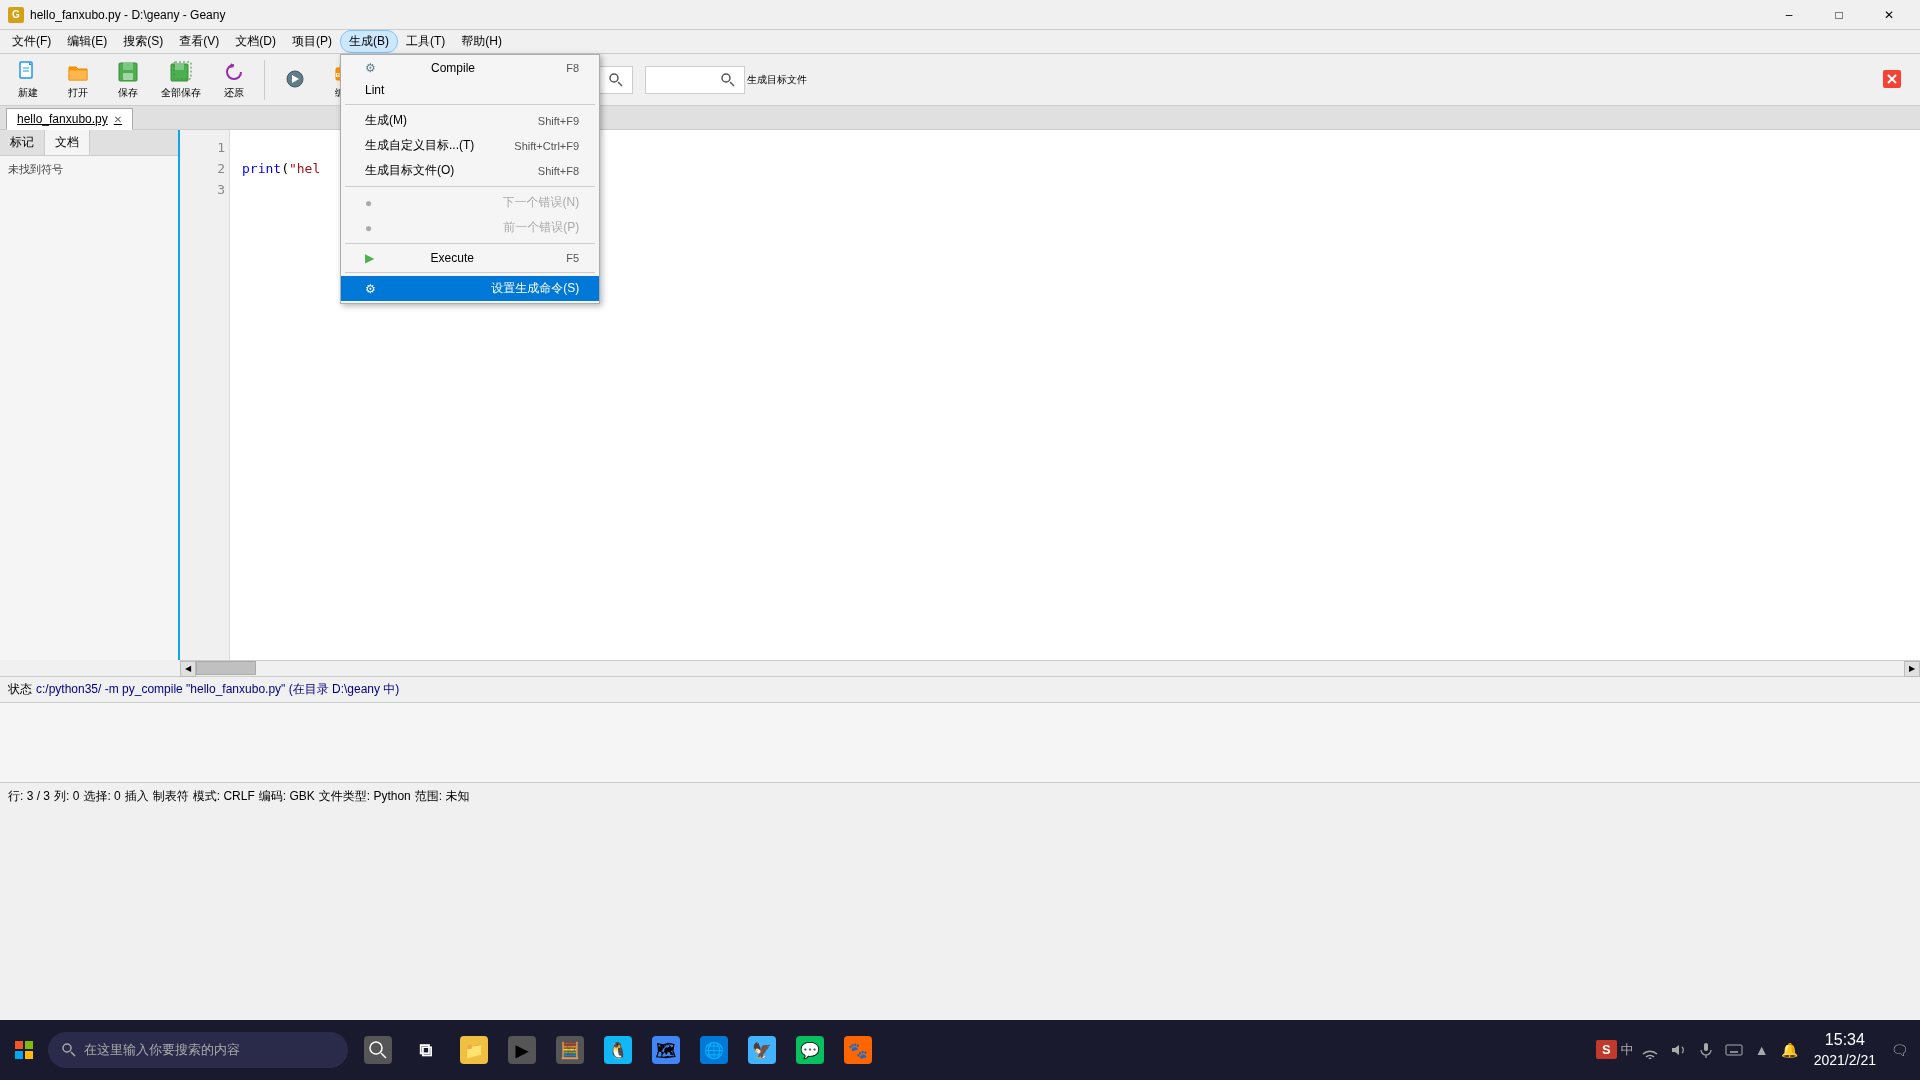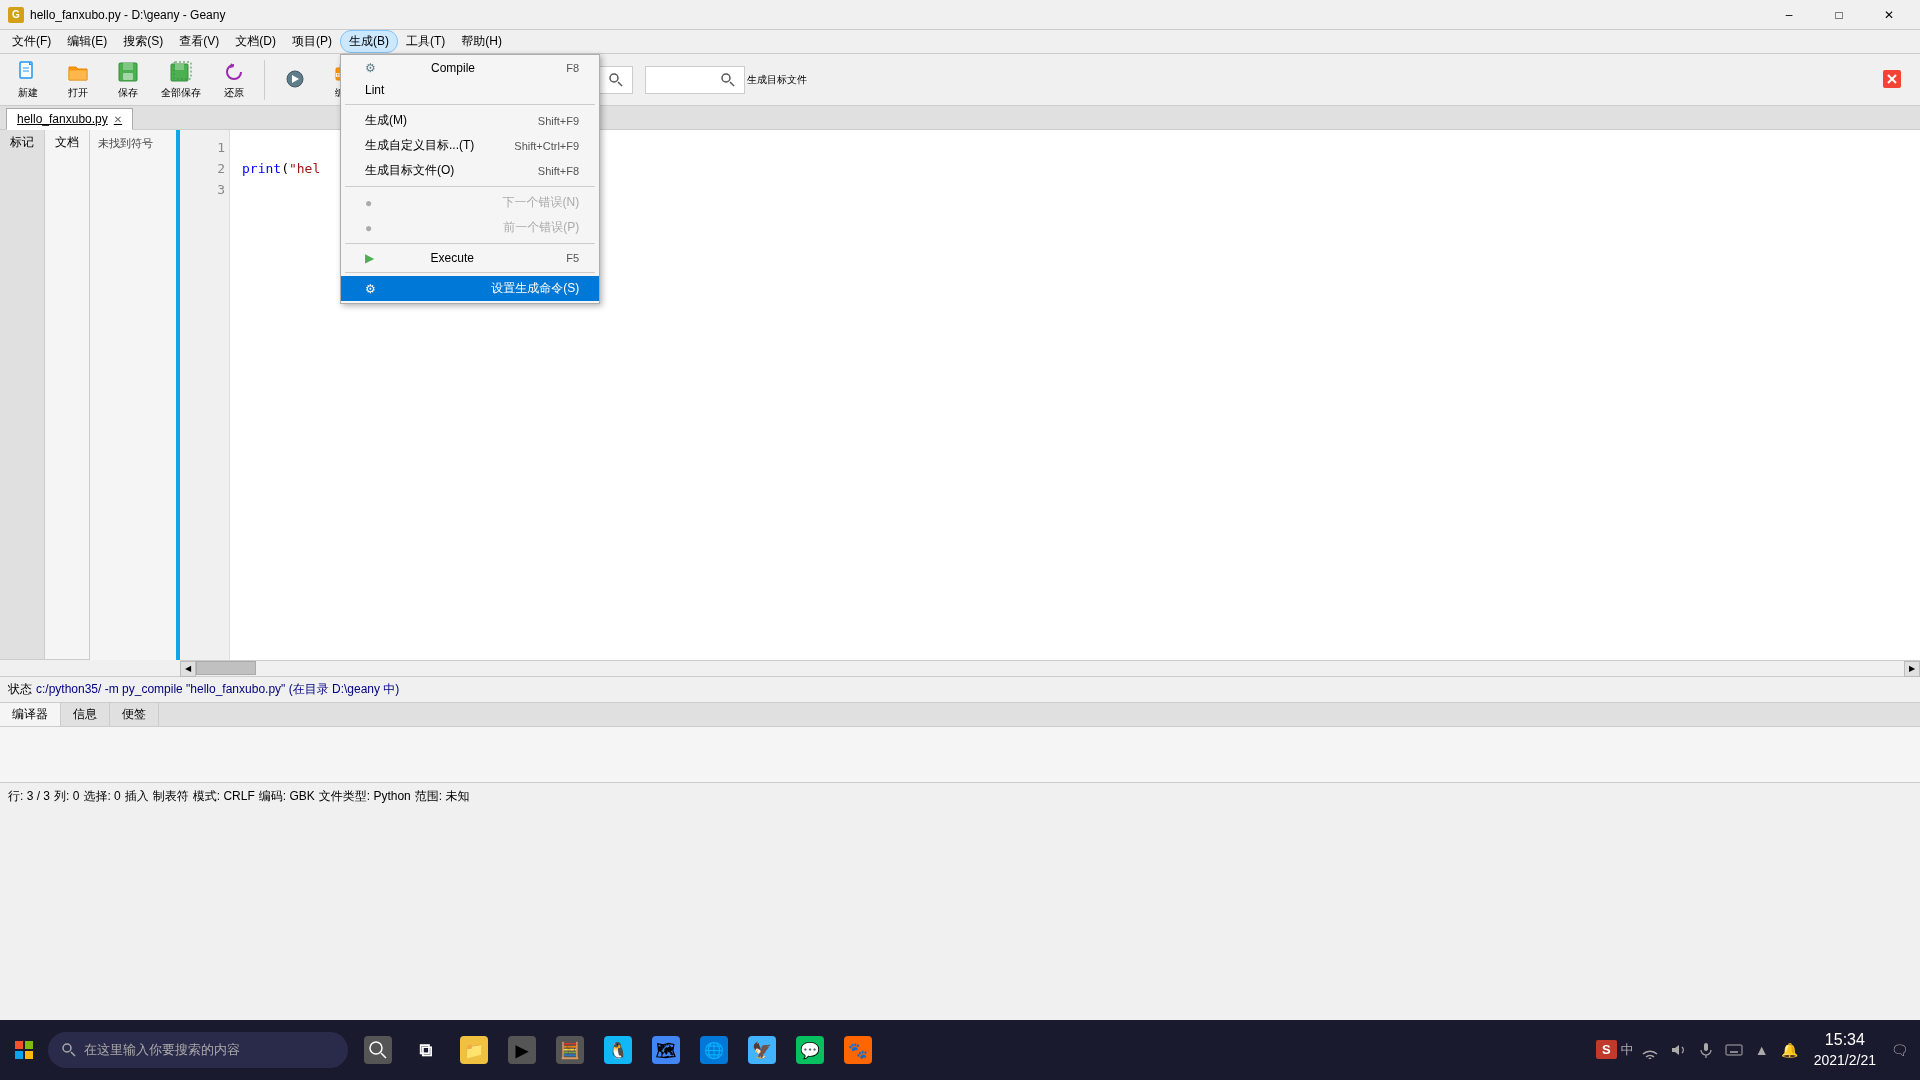--- a/index.html
+++ b/index.html
@@ -213,23 +213,23 @@
     
     .main-area {
       display: flex;
       height: calc(1080px - 30px - 24px - 52px - 24px - 26px - 80px - 60px - 28px);
     }
 
     
     .sidebar {
       width: 180px;
       background: #f5f5f5;
-      border-right: 4px solid #0ea5e9;
-      display: flex;
-      flex-direction: row;
+      border-right: 2px solid #0ea5e9;
+      display: flex;
+      flex-direction: column;
     }
     .sidebar-tabs {
       display: flex;
       background: #e0e0e0;
       border-bottom: 1px solid #ccc;
     }
     .sidebar-tab {
       padding: 4px 10px;
       font-size: 12px;
       cursor: pointer;
@@ -709,25 +709,20 @@
   </div>
   <div class="scroll-arrow">▶</div>
 </div>
 
 <div class="status-bar">
   <span style="color:#000;">状态</span>
   <span class="status-text">c:/python35/ -m py_compile "hello_fanxubo.py" (在目录 D:\geany 中)</span>
 </div>
 
 <div class="bottom-panels">
-  <div class="panel-tabs">
-    <div class="panel-tab active">编译器</div>
-    <div class="panel-tab">信息</div>
-    <div class="panel-tab">便签</div>
-  </div>
   <div class="panel-content"></div>
 </div>
 
 <div class="info-bar">
   <span>行: 3 / 3</span>
   <span>列: 0</span>
   <span>选择: 0</span>
   <span>插入</span>
   <span>制表符</span>
   <span>模式: CRLF</span>

